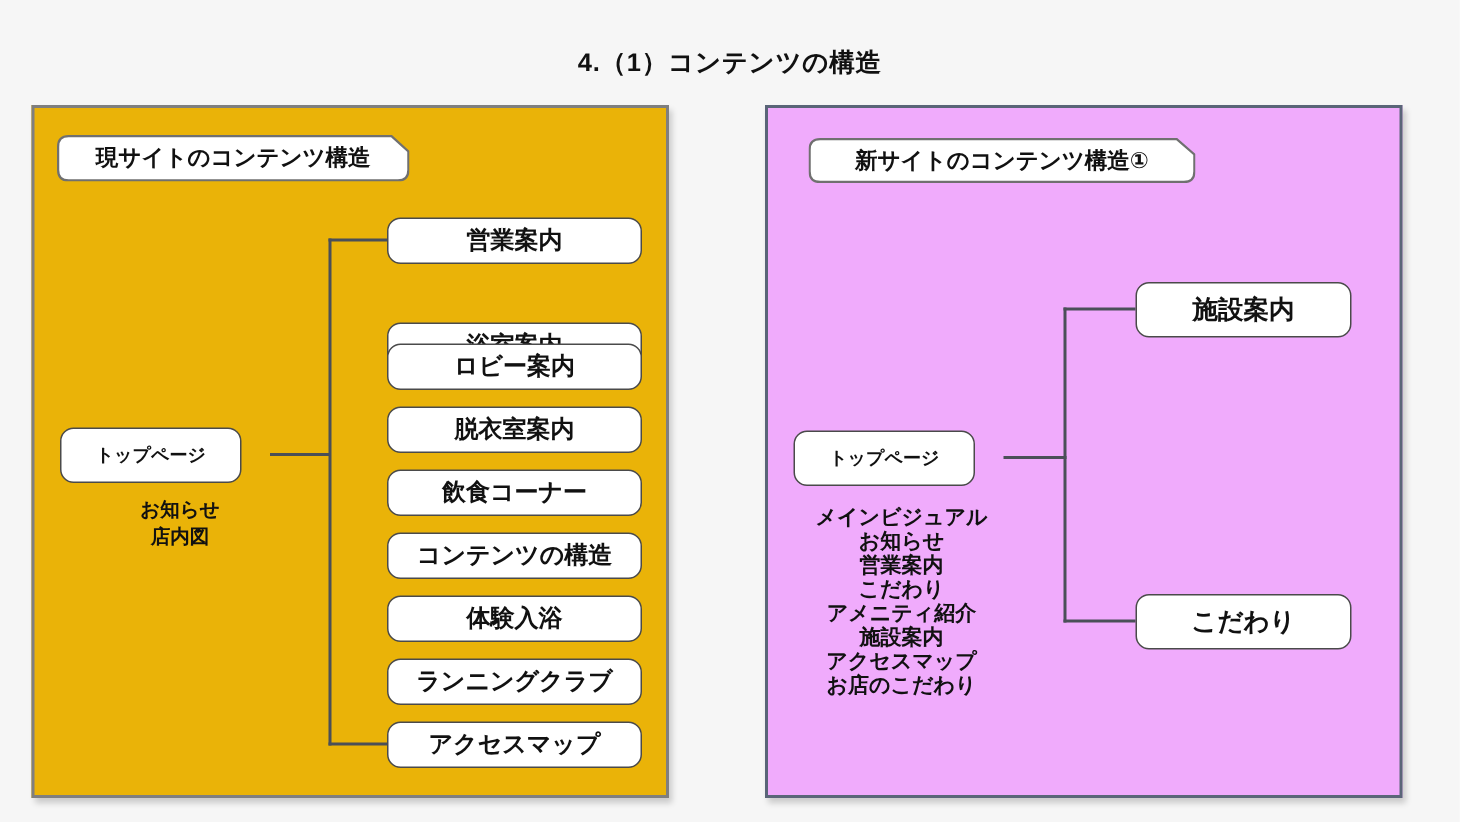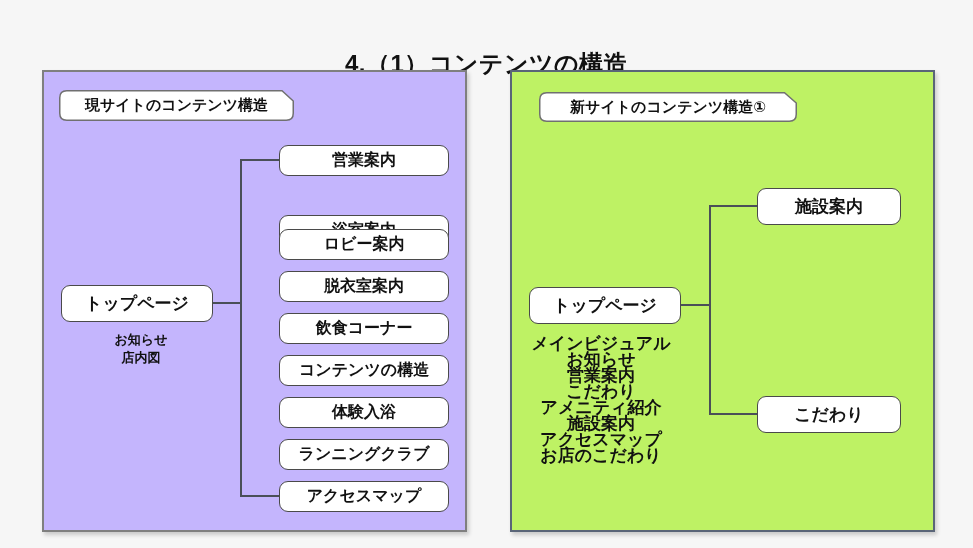--- a/index.html
+++ b/index.html
@@ -6,63 +6,62 @@
   .page{
     position:relative;
     width:973px;height:548px;
     background:#f6f6f6;
     font-family:"Liberation Sans","DejaVu Sans",sans-serif;
     overflow:hidden;
   }
   .title{
     position:absolute;left:0;top:30px;width:100%;
     text-align:center;
-    font-size:24px;font-weight:700;color:#111;
+    font-size:17px;font-weight:700;color:#111;
     letter-spacing:.5px;
-    margin-top:18px;
   }
   .panel{
     position:absolute;top:70px;width:421px;height:458px;
     box-shadow:2px 3px 4px rgba(0,0,0,.18);
   }
   .panel-left{
-    left:42px;
-    background:#c4b5fd;
+    left:21px;
+    background:#eab308;
     border:2px solid #7f7f7f;
   }
   .panel-right{
     left:510px;
-    background:#bef264;
+    background:#f0abfc;
     border:2px solid #5a6578;
   }
   .tag{position:absolute;}
   .tag svg{position:absolute;left:0;top:0;}
   .tag-text{
     position:absolute;inset:0;
     display:flex;align-items:center;justify-content:center;
     font-size:15px;font-weight:600;color:#111;
   }
   .node{
     position:absolute;
     background:#ffffff;
     border:1.5px solid #4a4a4a;
     border-radius:9px;
     display:flex;align-items:center;justify-content:center;
     color:#111;
     box-sizing:border-box;
   }
-  .top-node{width:152px;height:37px;font-size:17px;font-weight:600;}
+  .top-node{width:121px;height:37px;font-size:12px;font-weight:600;}
   .item{left:235px;width:170px;height:31px;font-size:16px;font-weight:600;}
   .big-item{left:245px;width:144px;height:37px;font-size:17px;font-weight:600;}
   .subnotes{
     position:absolute;text-align:center;
     font-weight:600;color:#111;
   }
   .subnotes-left{left:27px;top:259px;width:140px;font-size:13px;line-height:18px;}
-  .subnotes-right{left:0px;top:264px;width:178px;font-size:17px;line-height:16px;}
+  .subnotes-right{left:0px;top:264px;width:178px;font-size:14px;line-height:16px;}
   .line{position:absolute;background:#4a4f58;}
   .line.h{height:2px;}
   .line.v{width:2px;}
 </style>
 </head>
 <body>
 
 <div class="page">
 
   <div class="title">4.（1）コンテンツの構造</div>

